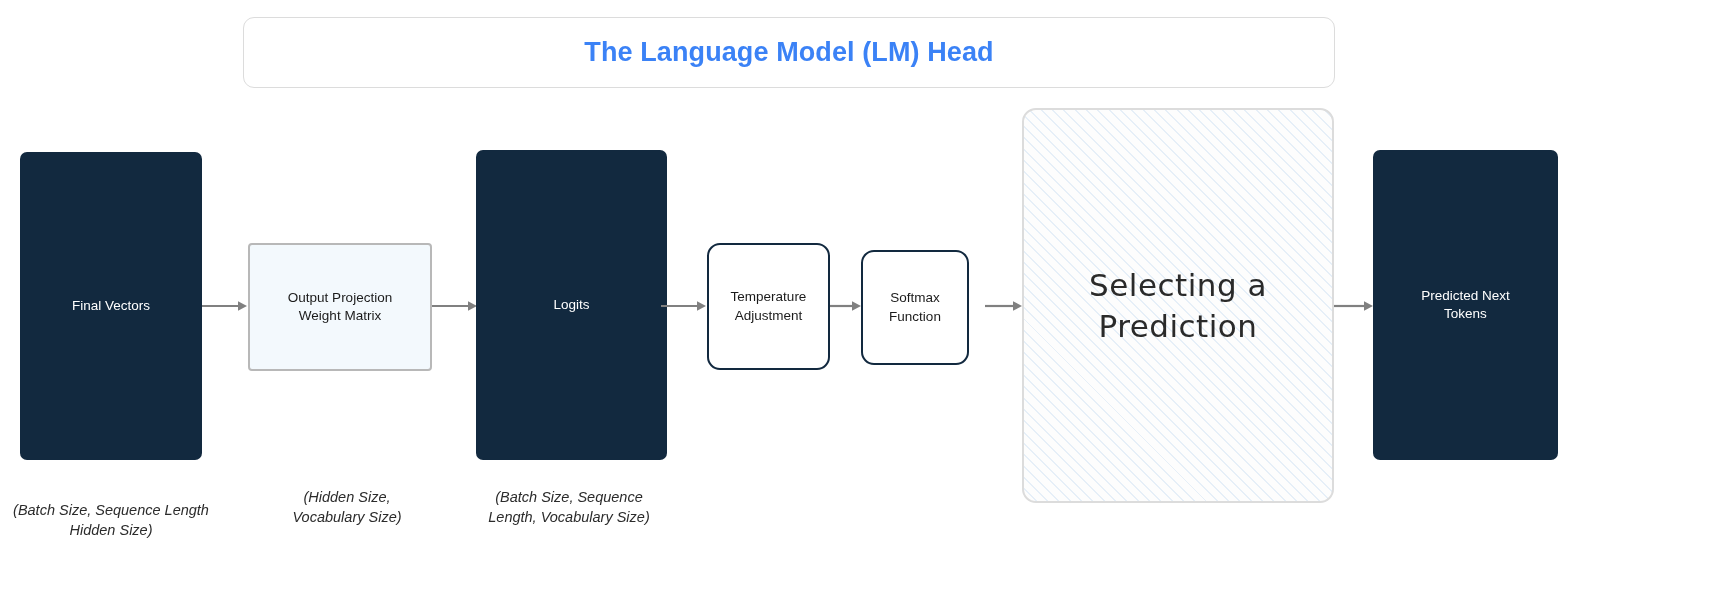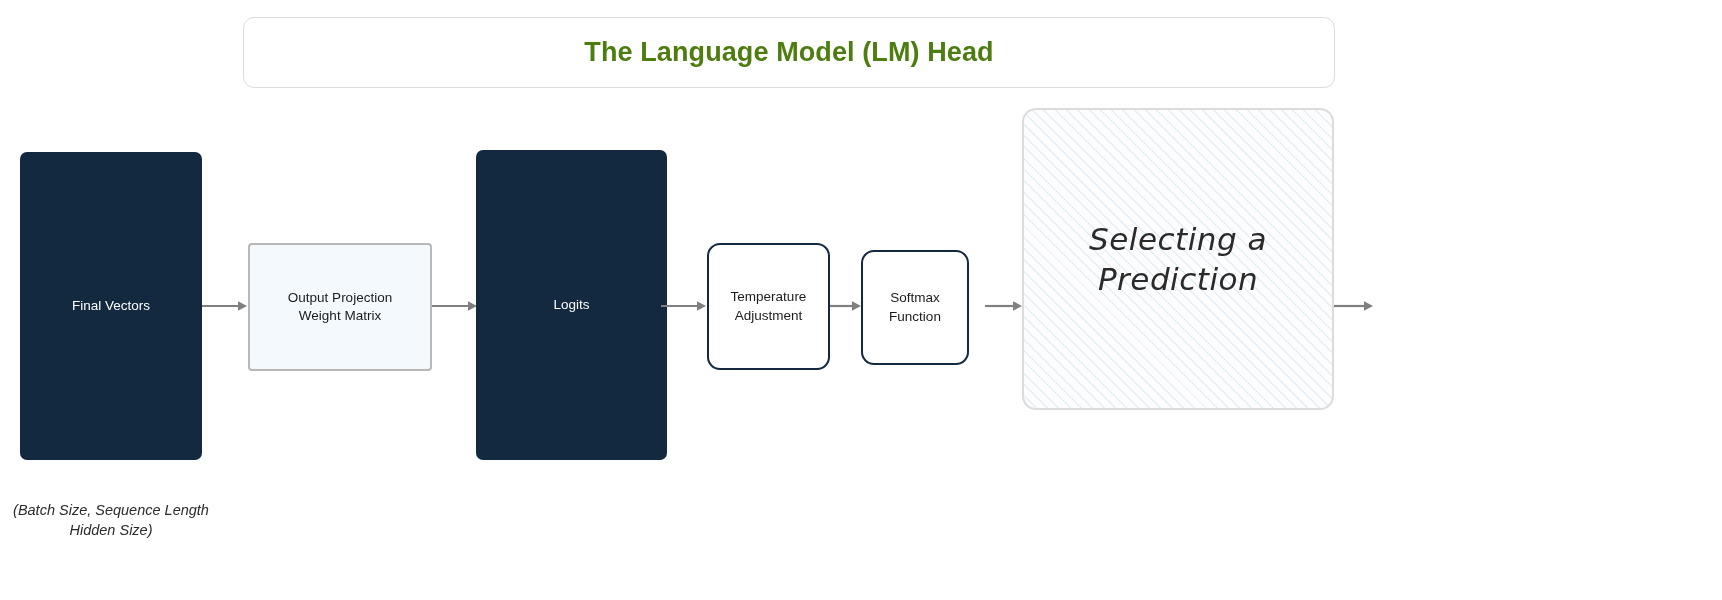--- a/index.html
+++ b/index.html
@@ -30,21 +30,21 @@
     border: 1.6px solid #dcdcdc;
     border-radius: 11px;
     background: #ffffff;
     display: flex;
     align-items: center;
     justify-content: center;
   }
   .title-text {
     font-size: 27px;
     font-weight: bold;
-    color: #4d7c0f;
+    color: #3b82f6;
     letter-spacing: 0.1px;
   }
 
   
   .node {
     position: absolute;
     box-sizing: border-box;
     display: flex;
     align-items: center;
     justify-content: center;
@@ -147,31 +147,35 @@
     <svg width="46" height="14" viewBox="0 0 46 14" aria-hidden="true">
       <line x1="0" y1="7" x2="36" y2="7" stroke="#808080" stroke-width="2.2"></line>
       <path d="M 36 2.2 L 45 7 L 36 11.8 Z" fill="#808080"></path>
     </svg>
   </div>
 
   <div class="node weights" style="left:248px; top:243px; width:184px; height:128px;">
     <span class="lbl">Output Projection
 Weight Matrix</span>
   </div>
+  <div class="caption" style="left:236px; top:487px; width:222px;">(Hidden Size,
+Vocabulary Size)</div>
 
   <div class="arrow" style="left:432px; top:299px; width:46px;">
     <svg width="46" height="14" viewBox="0 0 46 14" aria-hidden="true">
       <line x1="0" y1="7" x2="36" y2="7" stroke="#808080" stroke-width="2.2"></line>
       <path d="M 36 2.2 L 45 7 L 36 11.8 Z" fill="#808080"></path>
     </svg>
   </div>
 
   <div class="node tensor" style="left:476px; top:150px; width:191px; height:310px;">
     <span class="lbl">Logits</span>
   </div>
+  <div class="caption" style="left:458px; top:487px; width:222px;">(Batch Size, Sequence
+Length, Vocabulary Size)</div>
 
   <div class="arrow" style="left:661px; top:299px; width:46px;">
     <svg width="46" height="14" viewBox="0 0 46 14" aria-hidden="true">
       <line x1="0" y1="7" x2="36" y2="7" stroke="#808080" stroke-width="2.2"></line>
       <path d="M 36 2.2 L 45 7 L 36 11.8 Z" fill="#808080"></path>
     </svg>
   </div>
 
   <div class="node op" style="left:707px; top:243px; width:123px; height:127px;">
     <span class="lbl">Temperature
@@ -190,26 +194,30 @@
 Function</span>
   </div>
 
   <div class="arrow" style="left:985px; top:299px; width:38px;">
     <svg width="38" height="14" viewBox="0 0 38 14" aria-hidden="true">
       <line x1="0" y1="7" x2="28" y2="7" stroke="#808080" stroke-width="2.2"></line>
       <path d="M 28 2.2 L 37 7 L 28 11.8 Z" fill="#808080"></path>
     </svg>
   </div>
 
-  <div class="node group" style="left:1022px; top:108px; width:312px; height:302px;font-style:italic;">
+  <div class="node group" style="left:1022px; top:108px; width:312px; height:395px;">
     <span class="lbl">Selecting a
 Prediction</span>
   </div>
 
   <div class="arrow" style="left:1334px; top:299px; width:40px;">
     <svg width="40" height="14" viewBox="0 0 40 14" aria-hidden="true">
       <line x1="0" y1="7" x2="30" y2="7" stroke="#808080" stroke-width="2.2"></line>
       <path d="M 30 2.2 L 39 7 L 30 11.8 Z" fill="#808080"></path>
     </svg>
   </div>
 
+  <div class="node tensor" style="left:1373px; top:150px; width:185px; height:310px;">
+    <span class="lbl">Predicted Next
+Tokens</span>
+  </div>
 
 </div>
 
 </body></html>

